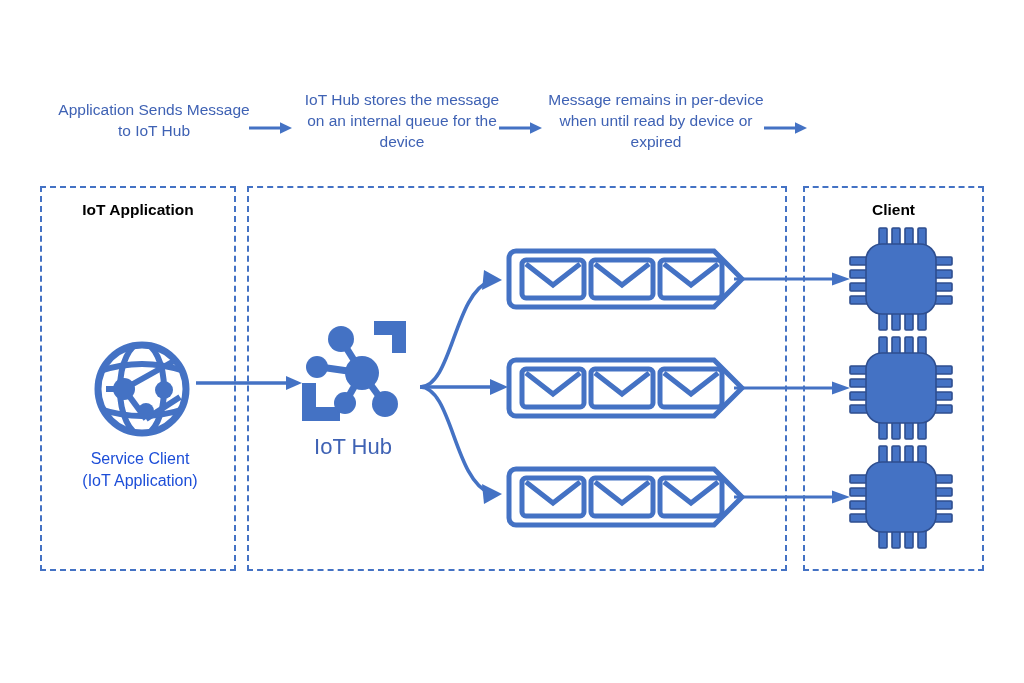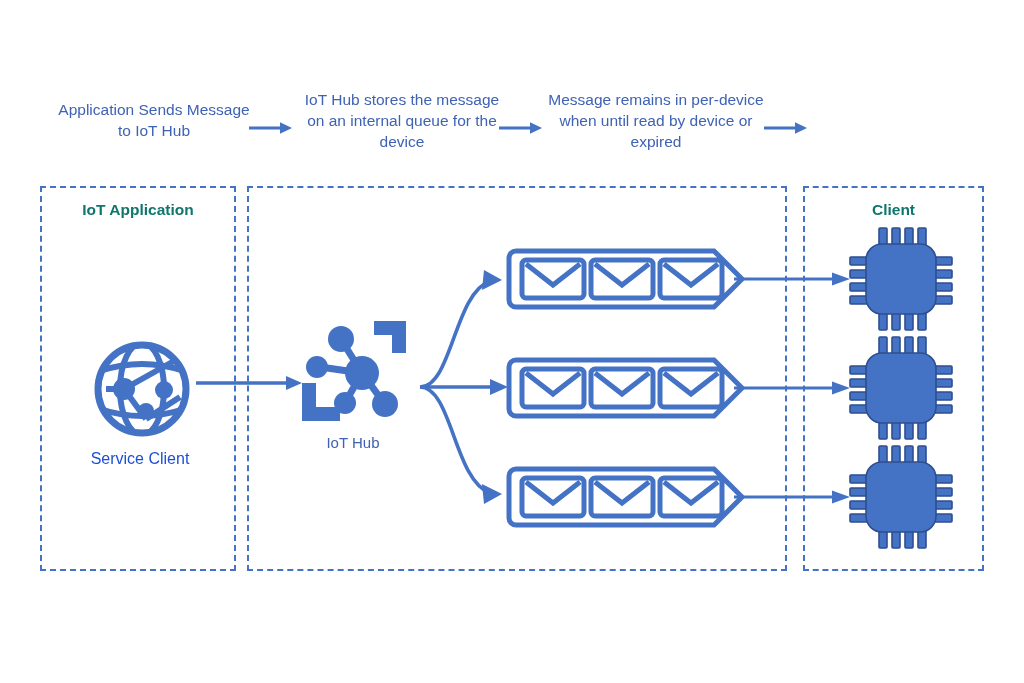--- a/index.html
+++ b/index.html
@@ -29,38 +29,38 @@
   
   .panel{
     position:absolute;border:2px dashed #4472C4;box-sizing:border-box;
   }
   .panel-app{left:40px;top:186px;width:196px;height:385px;}
   .panel-plat{left:247px;top:186px;width:540px;height:385px;}
   .panel-dev{left:803px;top:186px;width:181px;height:385px;}
 
   .panel-title{
     position:absolute;text-align:center;font-weight:bold;font-size:15.5px;
-    color:#0f766e;white-space:nowrap;
+    color:#000000;white-space:nowrap;
   }
   .pt-app{left:40px;top:201px;width:196px;}
   .pt-plat{left:247px;top:201px;width:540px;}
   .pt-dev{left:803px;top:201px;width:181px;}
 
   
   .svc-icon{position:absolute;left:88px;top:335px;width:108px;height:108px;}
   .svc-label{
     position:absolute;left:42px;top:448px;width:196px;text-align:center;
     font-size:16px;line-height:1.35;color:#1d4ed8;
   }
 
   
   .hub-icon{position:absolute;left:296px;top:315px;width:116px;height:112px;}
   .hub-label{
     position:absolute;left:288px;top:434px;width:130px;text-align:center;
-    font-size:15px;color:#3F62B4;
+    font-size:22px;color:#3F62B4;
   }
 
   
   .conn{position:absolute;}
   .conn-svc-hub{left:196px;top:374px;width:108px;height:18px;}
   .conn-branch{left:418px;top:258px;width:92px;height:258px;}
   .conn-q1{left:734px;top:271px;width:118px;height:16px;}
   .conn-q2{left:734px;top:380px;width:118px;height:16px;}
   .conn-q3{left:734px;top:489px;width:118px;height:16px;}
 
@@ -137,20 +137,21 @@
         <path d="M36 54 L58 84"></path>
         <path d="M58 84 L92 62"></path>
       </g>
       <circle cx="36" cy="54" r="11" fill="#4472C4"></circle>
       <circle cx="76" cy="55" r="9" fill="#4472C4"></circle>
       <circle cx="58" cy="76" r="8" fill="#4472C4"></circle>
     </svg>
   </div>
   <div class="svc-label">
     <div>Service Client</div>
+    <div>(IoT Application)</div>
   </div>
 
   <div class="conn conn-svc-hub">
     <svg width="108" height="18" viewBox="0 0 108 18">
       <path d="M0 9 L92 9" stroke="#4472C4" stroke-width="3.4" fill="none"></path>
       <path d="M90 2 L106 9 L90 16 Z" fill="#4472C4"></path>
     </svg>
   </div>
 
   <div class="hub-icon">

